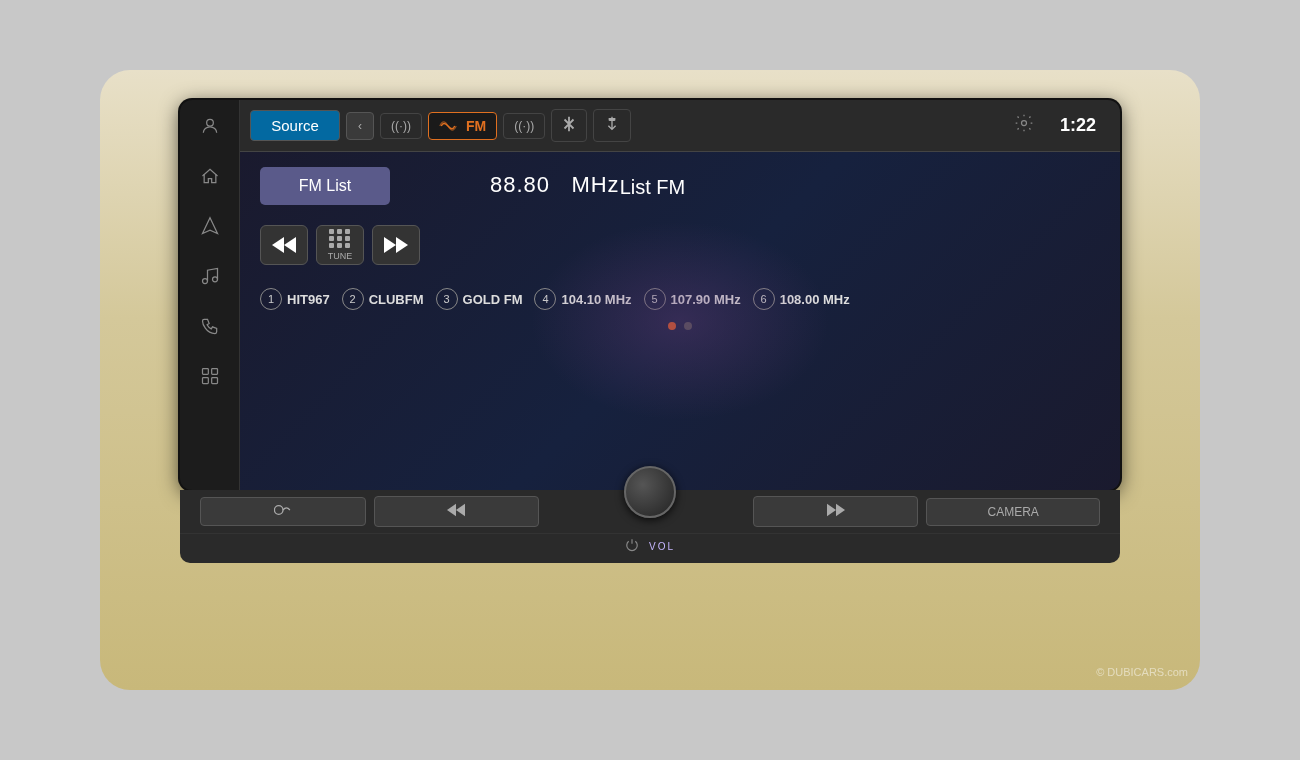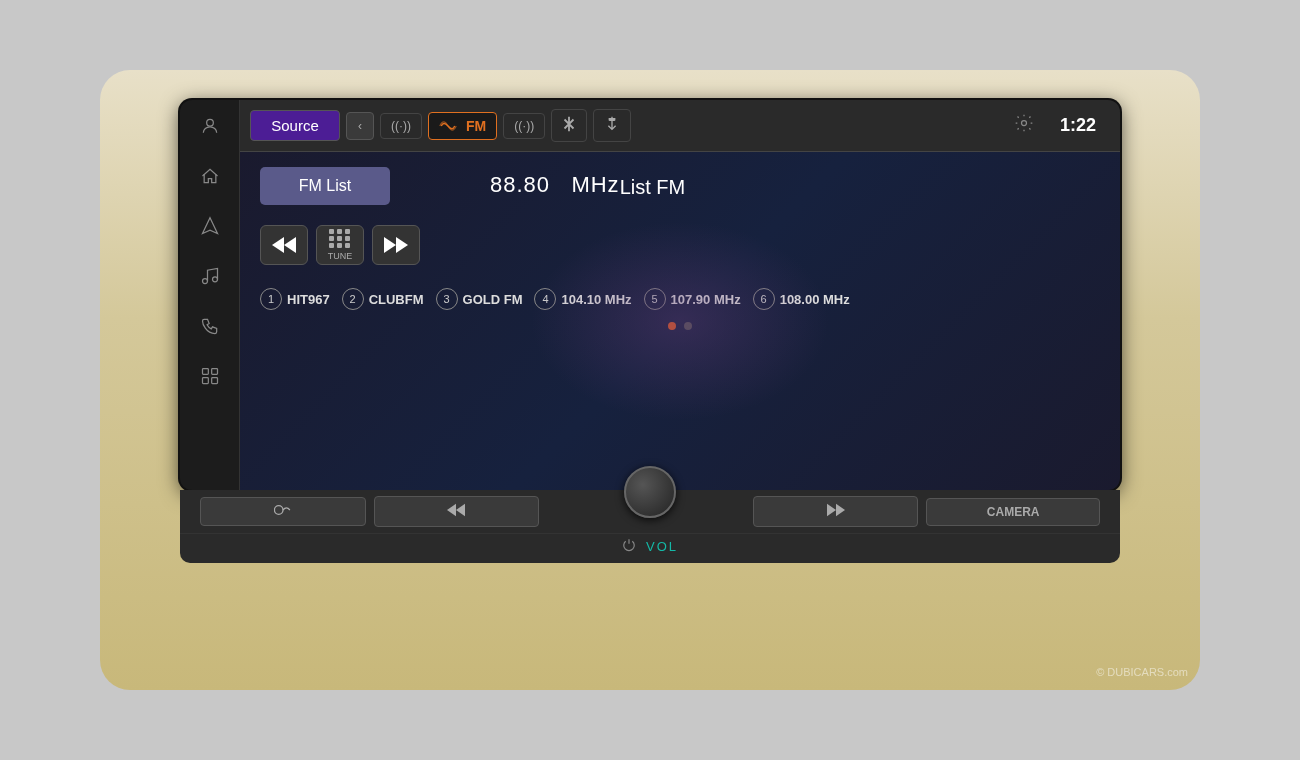--- a/index.html
+++ b/index.html
@@ -81,21 +81,21 @@
       height: 52px;
       background: #2a2a2a;
       display: flex;
       align-items: center;
       padding: 0 10px;
       gap: 6px;
       border-bottom: 1px solid #444;
     }
 
     .source-btn {
-      background: #4c1d95;
+      background: #0369a1;
       border: 1px solid #555;
       color: #fff;
       padding: 6px 20px;
       border-radius: 4px;
       font-size: 15px;
       cursor: pointer;
       min-width: 90px;
       text-align: center;
     }
 
@@ -312,21 +312,20 @@
     .hw-btn {
       background: #3a3a3a;
       border: 1px solid #555;
       color: #aaa;
       padding: 6px 16px;
       border-radius: 4px;
       cursor: pointer;
       font-size: 12px;
       flex: 1;
       text-align: center;
-      font-weight: bold;
     }
 
     .volume-knob {
       width: 52px;
       height: 52px;
       background: radial-gradient(circle at 35% 35%, #555, #222);
       border-radius: 50%;
       border: 2px solid #666;
       cursor: pointer;
       box-shadow: 0 2px 8px rgba(0,0,0,0.8);
@@ -556,19 +555,19 @@
       </button>
       <button class="hw-btn camera-btn">CAMERA</button>
     </div>
 
     <div style="display:flex;justify-content:center;align-items:center;gap:10px;padding:4px 0 8px 0;border-top:1px solid #333;">
       <span style="color:#888;font-size:13px">
         <svg width="14" height="14" viewBox="0 0 24 24" fill="none" stroke="#888" stroke-width="2">
           <path d="M12 2v8M6.3 5.7a9 9 0 1011.4 0"></path>
         </svg>
       </span>
-      <span style="color:#14b8a6;font-size:13px;letter-spacing:2px">VOL</span>
+      <span style="color:#c4b5fd;font-size:10px;letter-spacing:2px">VOL</span>
     </div>
   </div>
 
   <div class="watermark">© DUBICARS.com</div>
 
 </div>
 
 </body></html>

